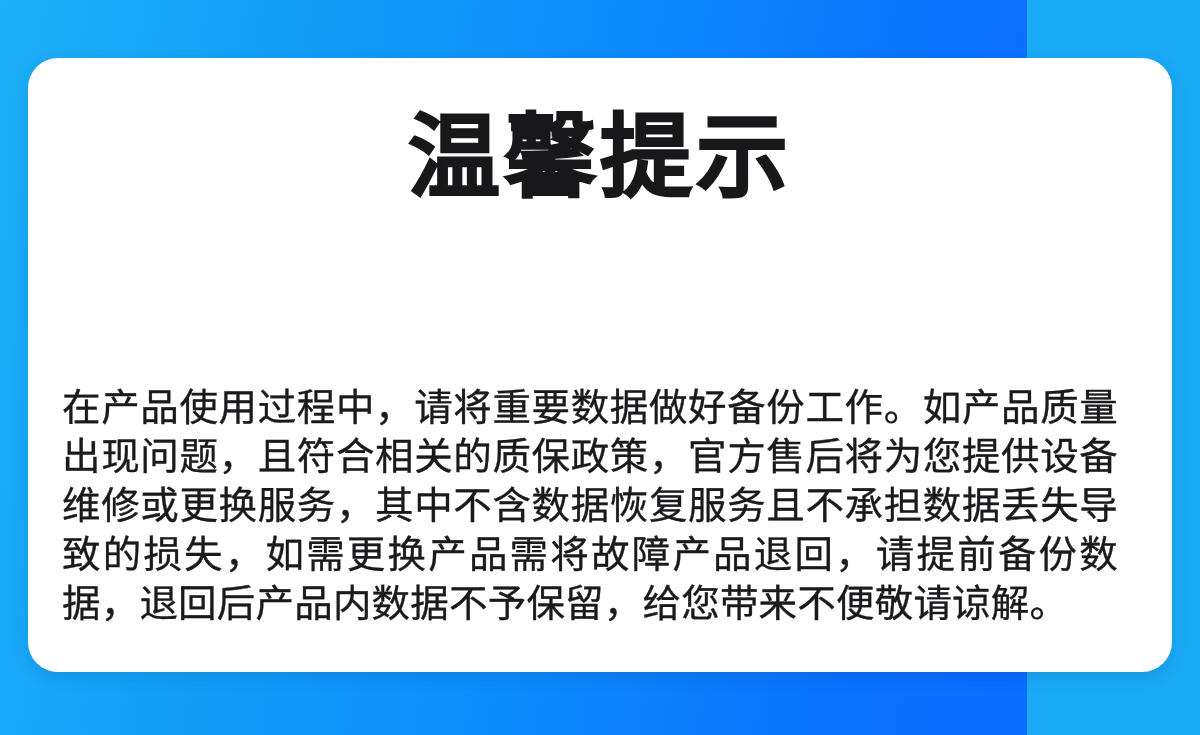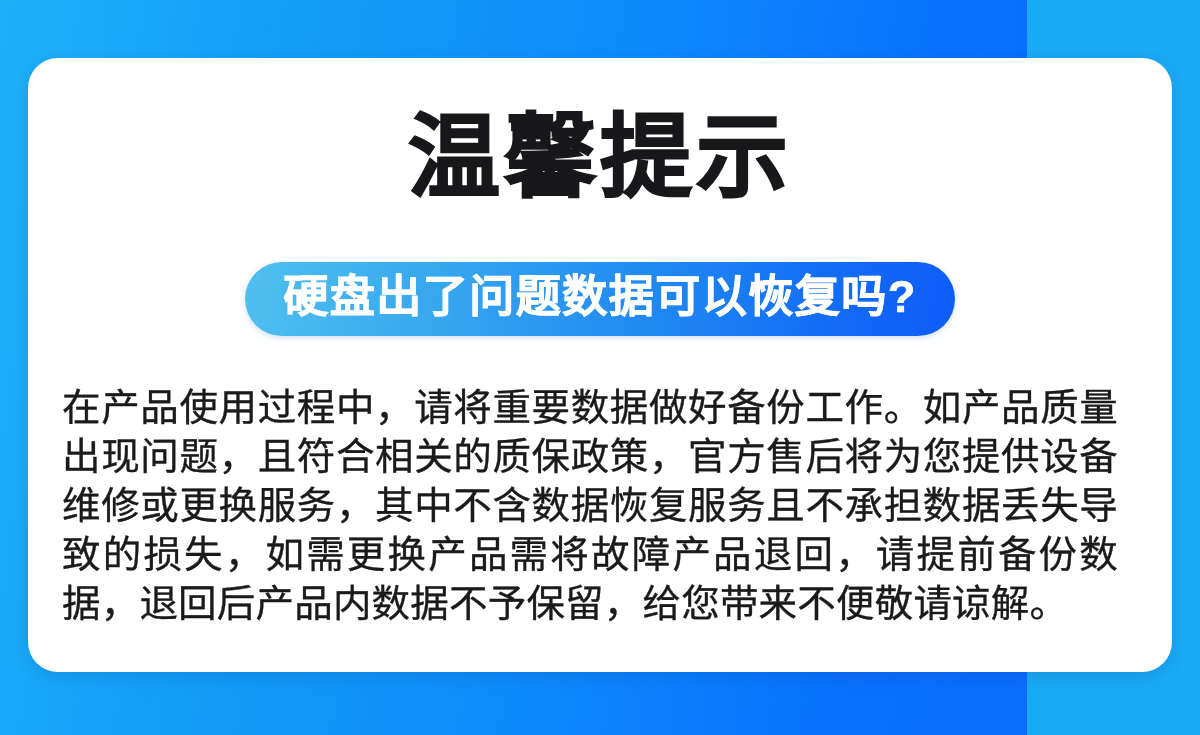--- a/index.html
+++ b/index.html
@@ -95,20 +95,17 @@
 </style>
 </head>
 <body>
 
 <div id="notice-banner">
 
   <div id="notice-card">
 
     <div class="notice-title">温馨提示</div>
 
-    <div class="pill-row">
-      <span class="notice-pill">硬盘出了问题数据可以恢复吗?</span>
-    </div>
 
     <p class="notice-body">在产品使用过程中，请将重要数据做好备份工作。如产品质量出现问题，且符合相关的质保政策，官方售后将为您提供设备维修或更换服务，其中不含数据恢复服务且不承担数据丢失导致的损失，如需更换产品需将故障产品退回，请提前备份数据，退回后产品内数据不予保留，给您带来不便敬请谅解。</p>
 
   </div>
 </div>
 
 </body></html>

